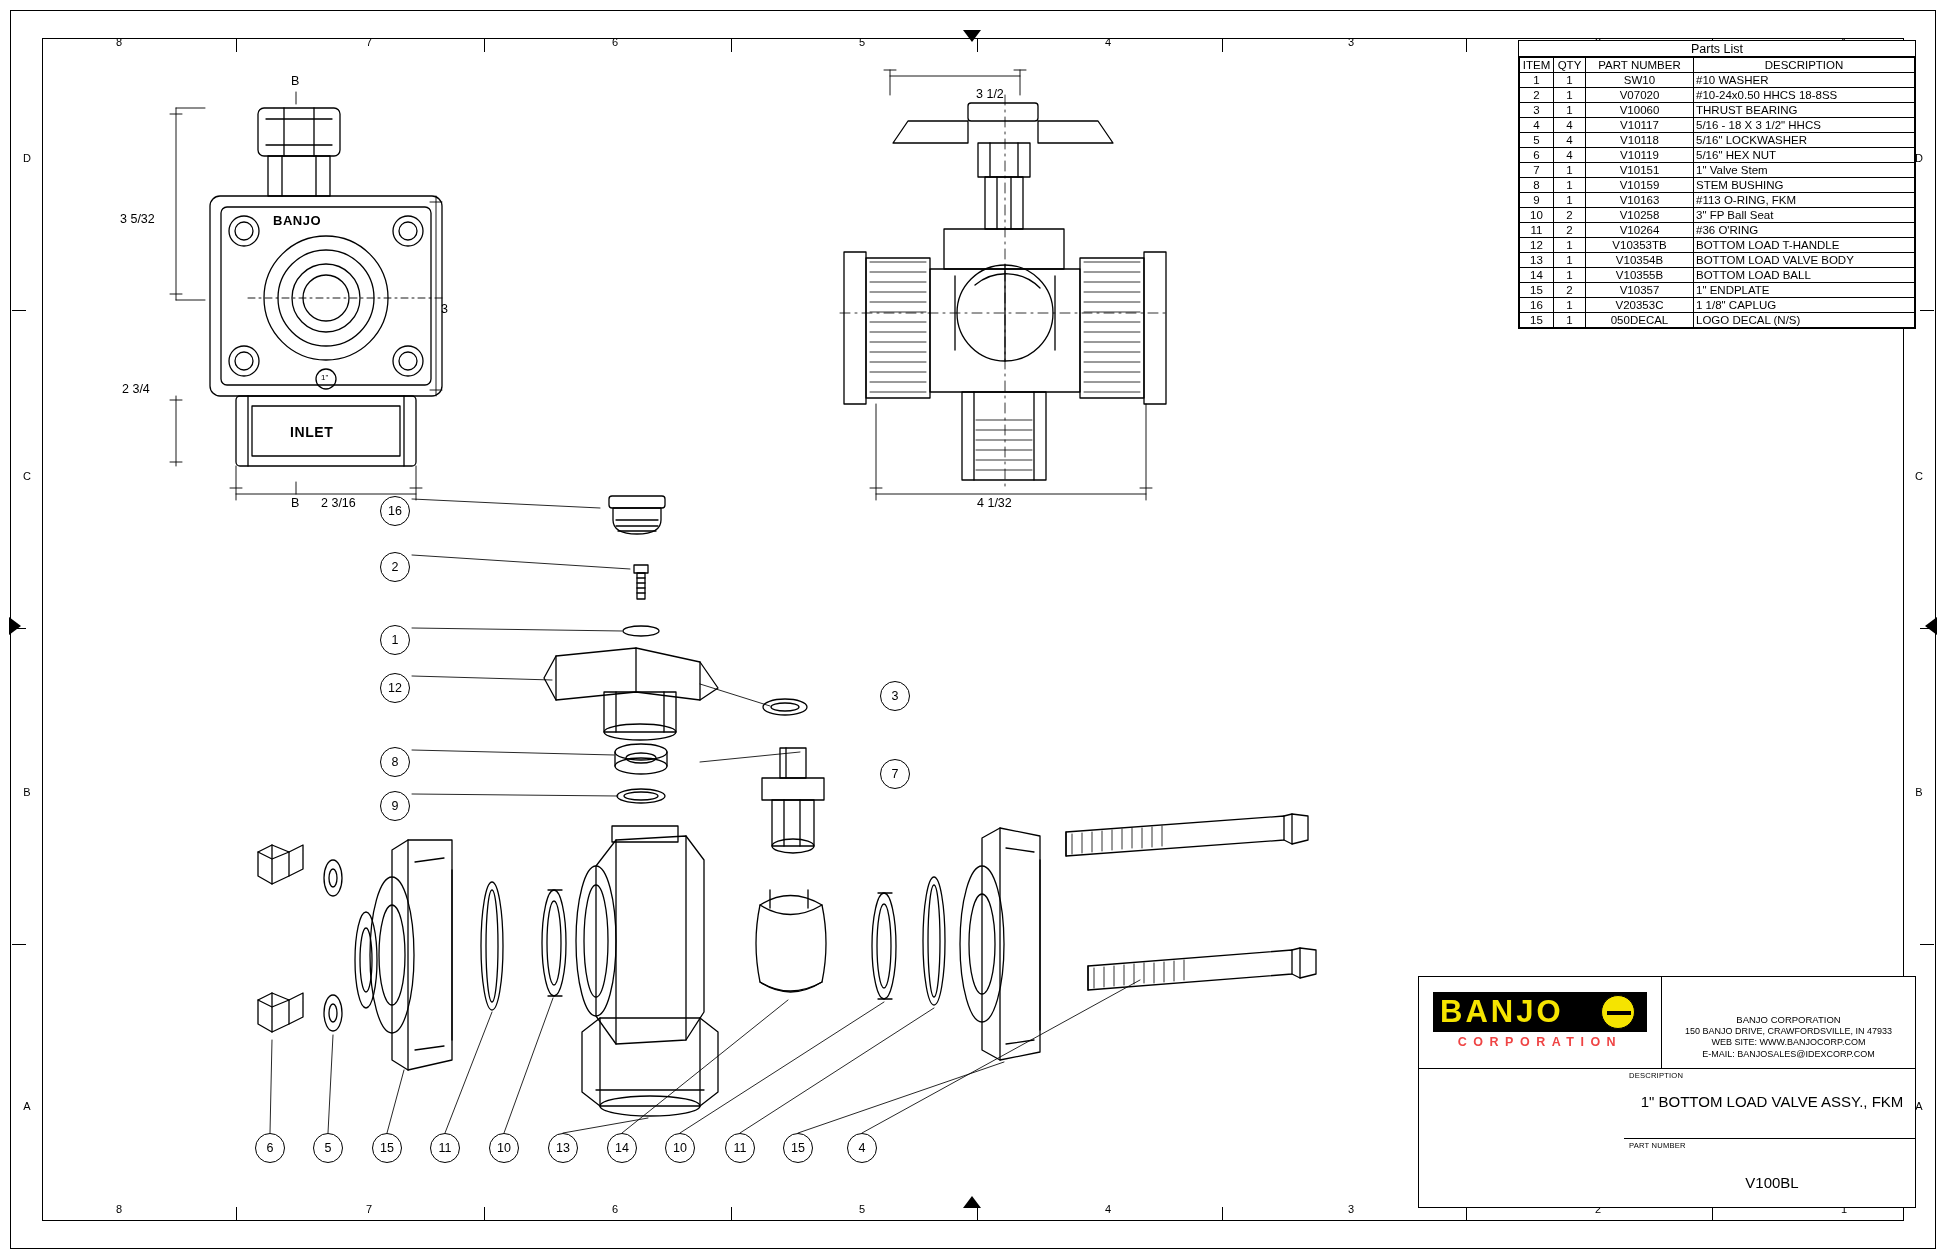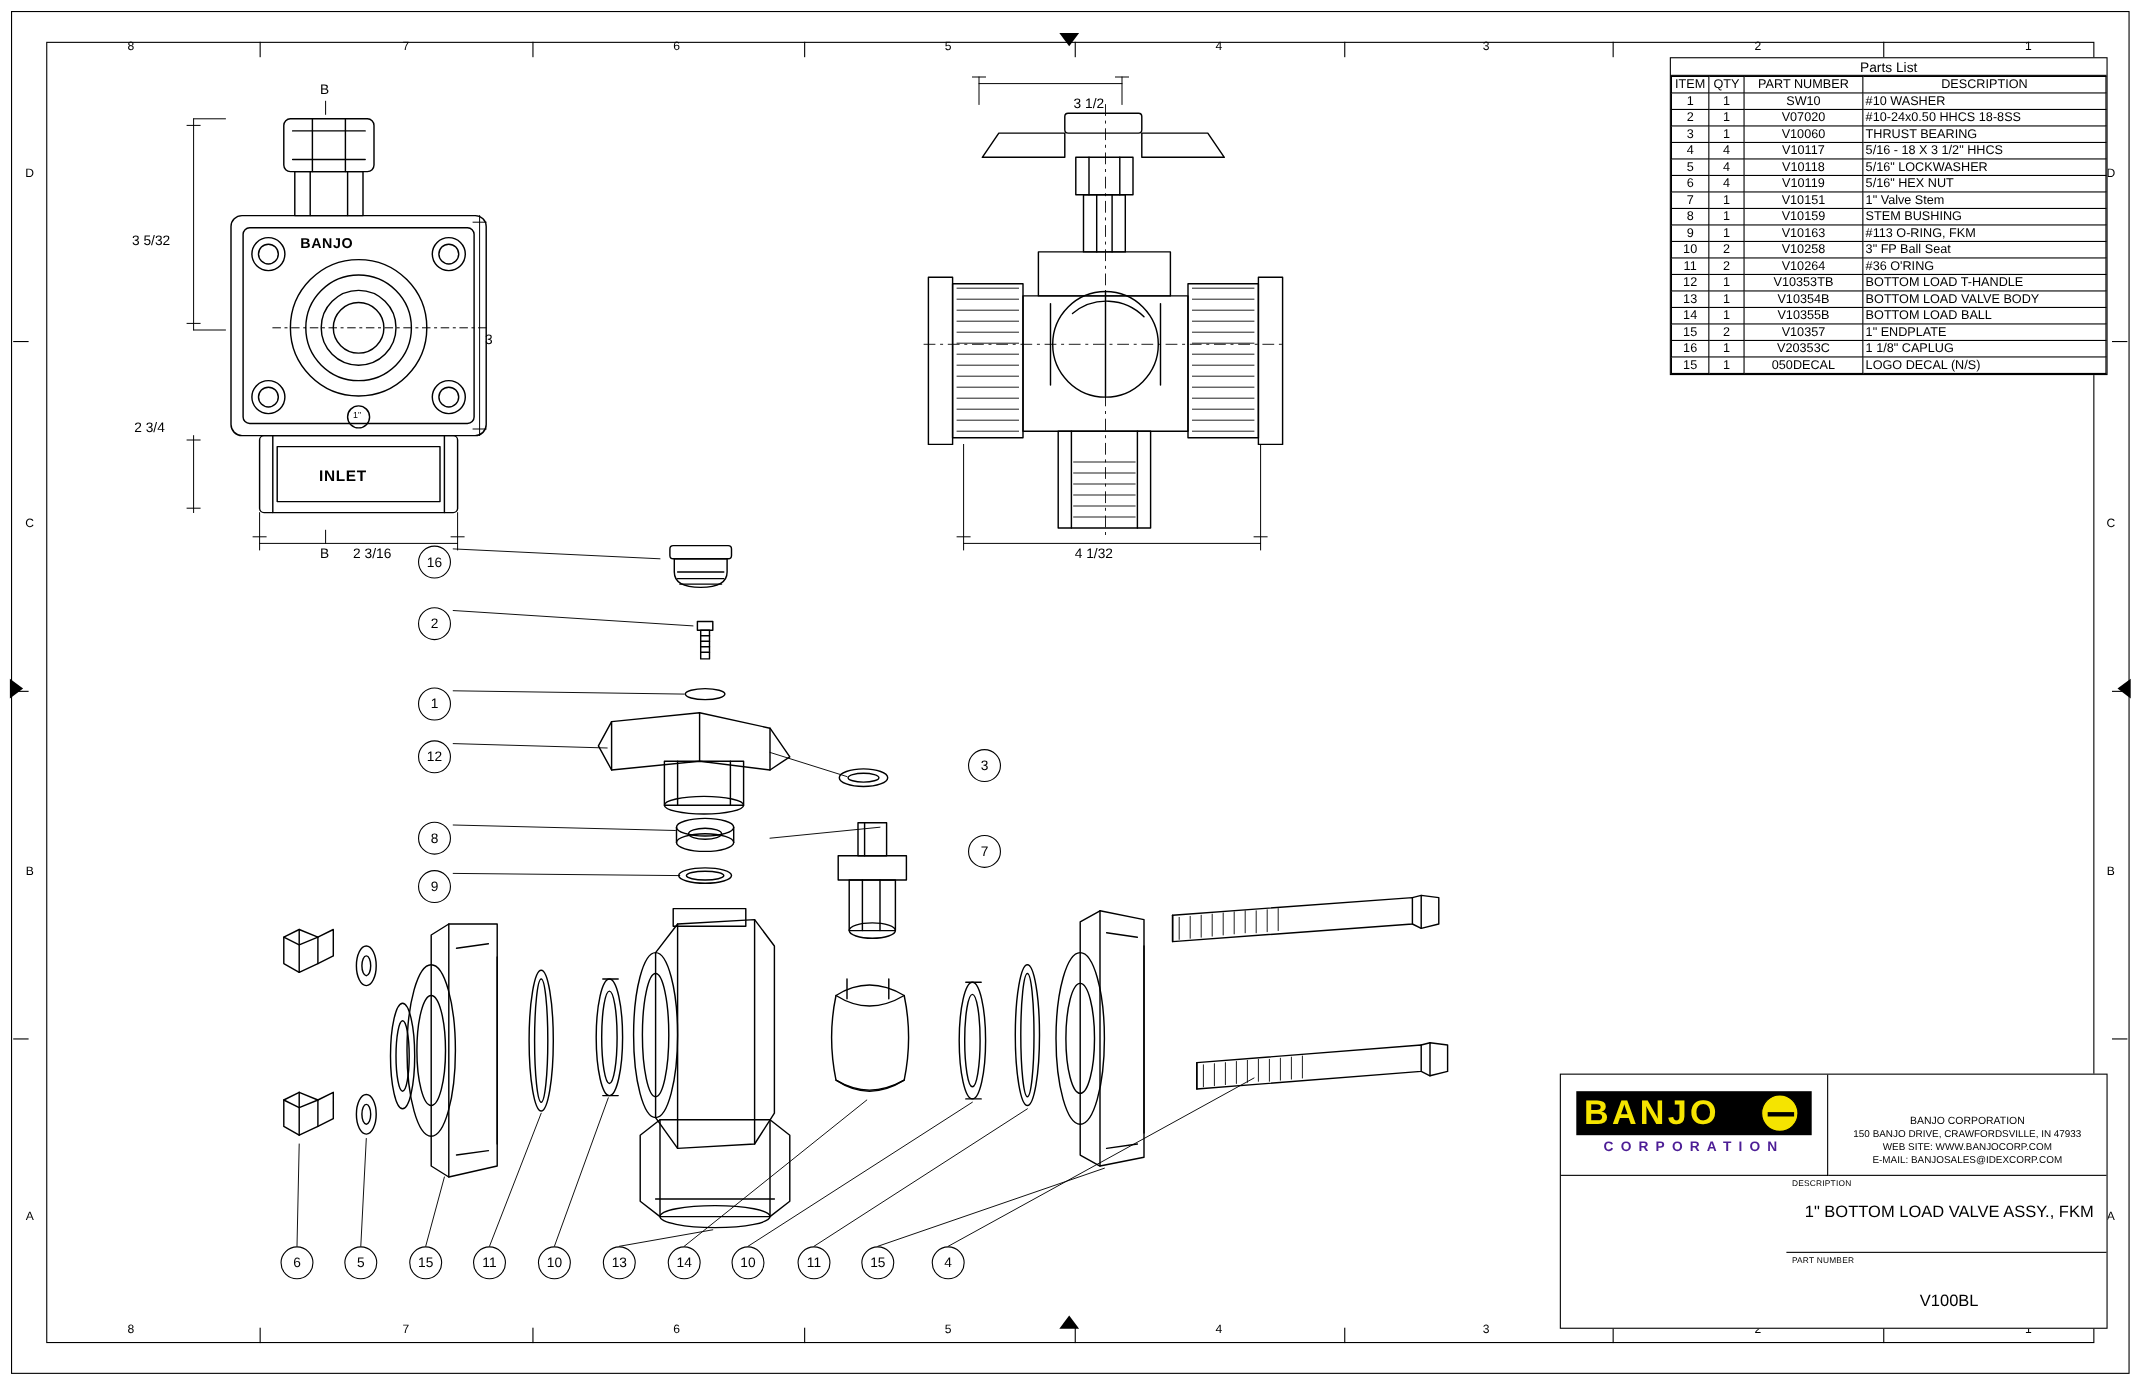--- a/index.html
+++ b/index.html
@@ -35,21 +35,21 @@
   
   .center-arrow { position: absolute; width: 0; height: 0; }
   .arrow-down { border-left: 9px solid transparent; border-right: 9px solid transparent; border-top: 12px solid #000; }
   .arrow-up { border-left: 9px solid transparent; border-right: 9px solid transparent; border-bottom: 12px solid #000; }
   .arrow-right { border-top: 9px solid transparent; border-bottom: 9px solid transparent; border-left: 12px solid #000; }
   .arrow-left { border-top: 9px solid transparent; border-bottom: 9px solid transparent; border-right: 12px solid #000; }
 
   
   .parts-list {
     position: absolute;
-    left: 1518px; top: 52px;
+    left: 1518px; top: 40px;
     width: 398px;
     border: 1.3px solid #000;
     background: #fff;
   }
   .parts-title {
     text-align: center;
     font-size: 12.5px;
     border-bottom: 1.1px solid #000;
     line-height: 16px;
     height: 16px;
@@ -127,21 +127,21 @@
     width: 34px; height: 34px; border-radius: 50%;
     background: #f5e400; border: 1px solid #000;
   }
   .logo-dot:after {
     content: ""; position: absolute; left: 5px; top: 15px; width: 24px; height: 4px; background: #000;
   }
   .logo-reg { position: absolute; right: 2px; top: 23px; font-size: 8px; color: #000; }
   .logo-corp {
     position: absolute; left: 4px; top: 43px; width: 206px;
     font-size: 12.5px; letter-spacing: 6.5px; font-weight: bold;
-    text-align: center; color: #4c1d95;
+    text-align: center; color: #ef4444;
   }
 
   
   .dwg { position: absolute; left: 0; top: 0; width: 1946px; height: 1259px; pointer-events: none; }
   .lbl {
     position: absolute; font-size: 12.5px; color: #000; white-space: nowrap;
   }
   .balloon {
     position: absolute; width: 30px; height: 30px; border: 1.2px solid #000;
     border-radius: 50%; background: #fff;

